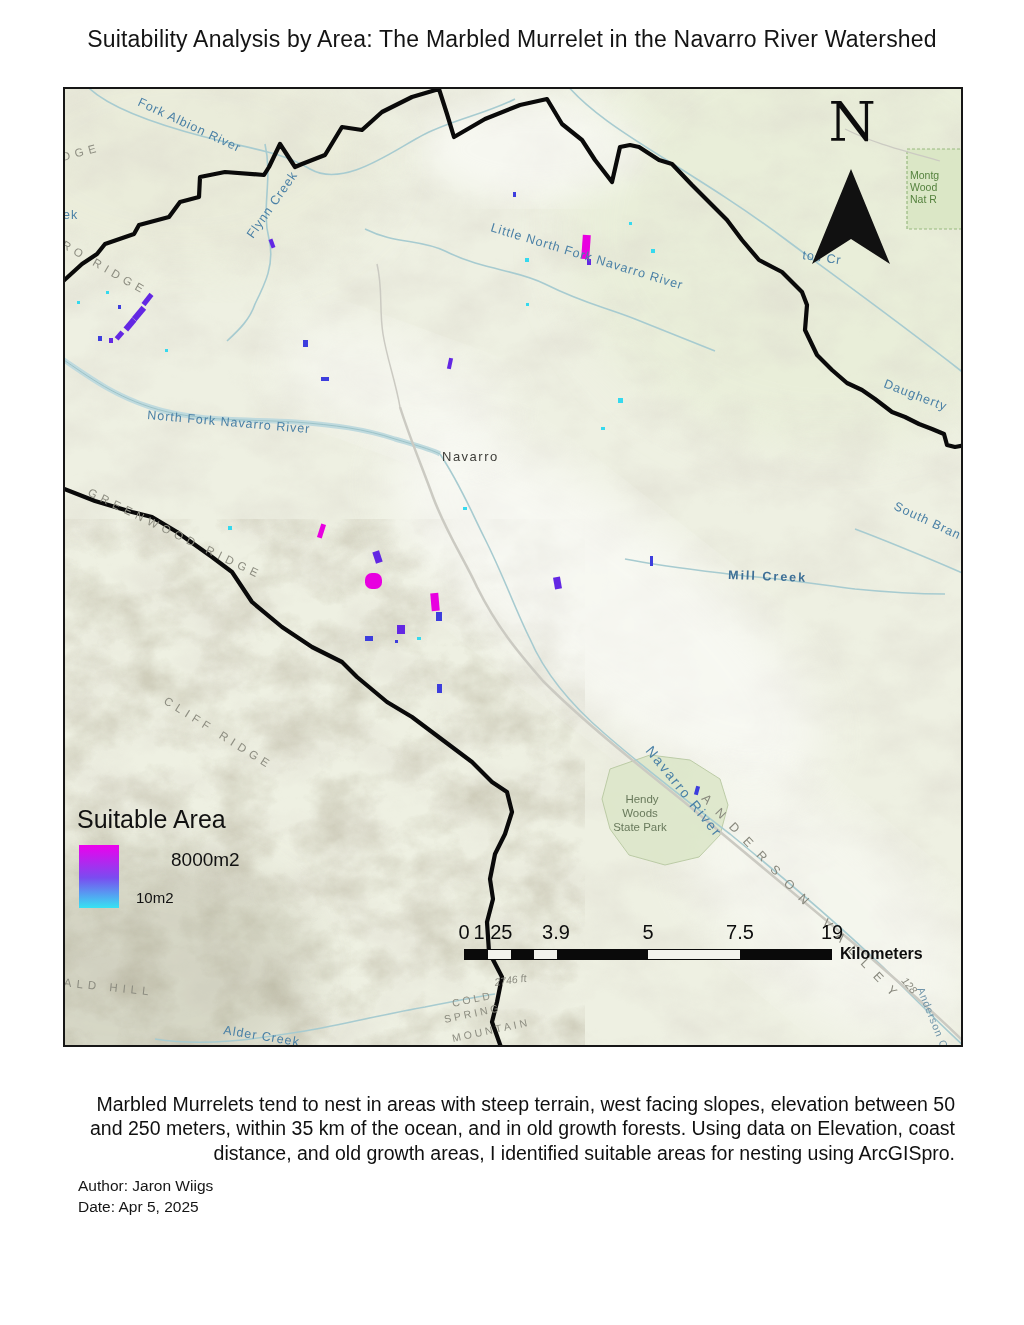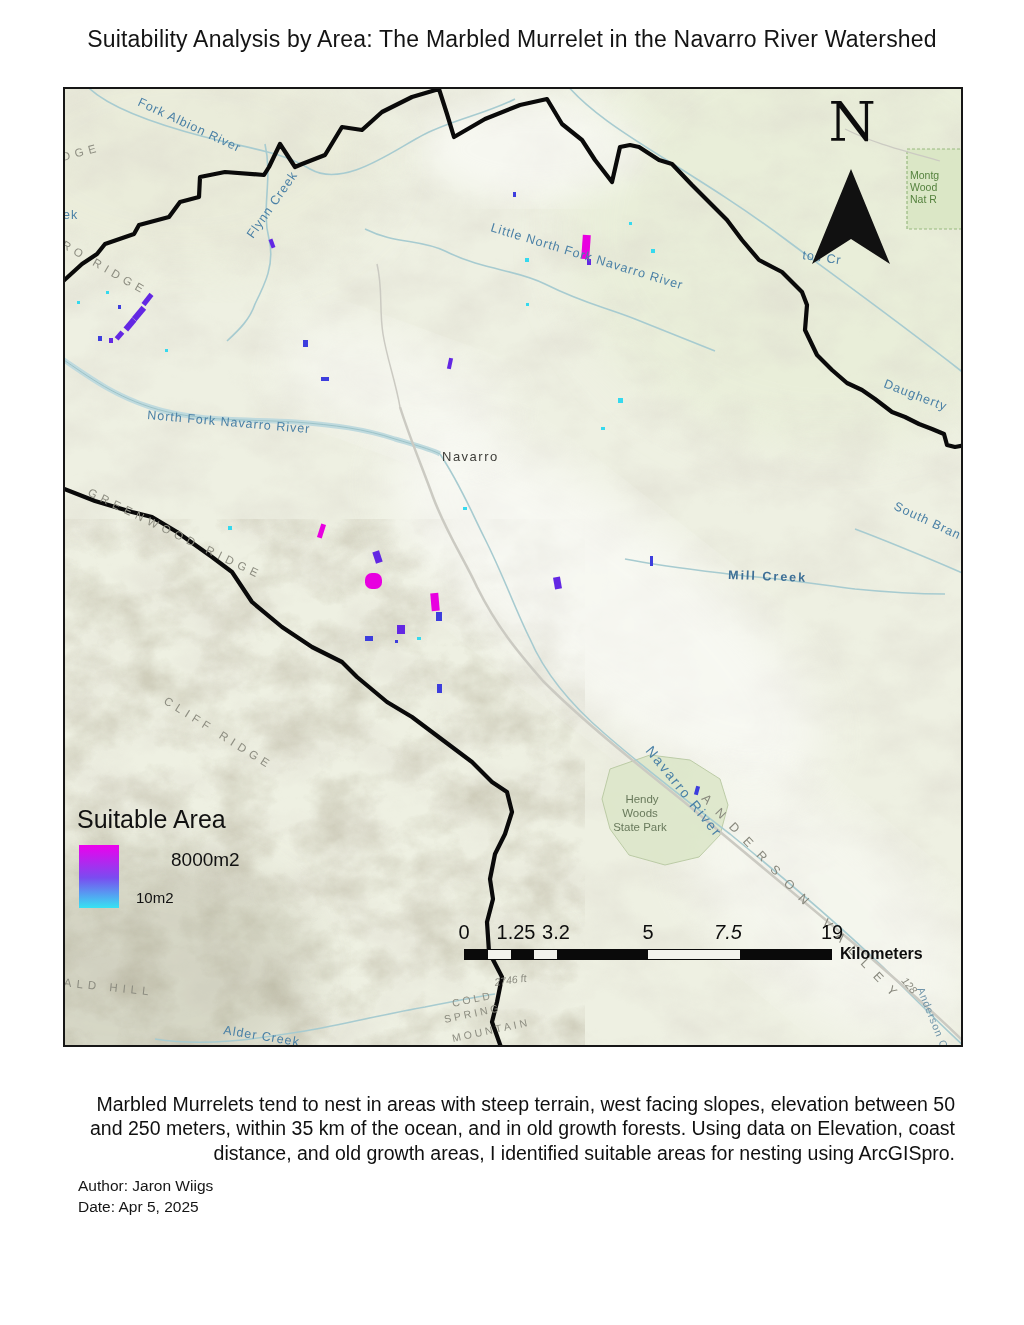--- a/index.html
+++ b/index.html
@@ -204,24 +204,24 @@
     <div class="north">
       <div class="n">N</div>
       <svg width="80" height="100" viewBox="0 0 80 100">
         <polygon points="39,2 0,97 39,72 78,97" fill="#111111"></polygon>
       </svg>
     </div>
 
     <div class="scalebar">
       <div id="sb-ticks">
           <div class="sb-tick" style="left: 0px;">0</div>
-          <div class="sb-tick" style="left: 52px;">1.25</div>
-          <div class="sb-tick" style="left: 92px;">3.2</div>
+          <div class="sb-tick" style="left: 29px;">1.25</div>
+          <div class="sb-tick" style="left: 92px;">3.9</div>
           <div class="sb-tick" style="left: 184px;">5</div>
-          <div class="sb-tick" style="left: 264px; font-style: italic;">7.5</div>
+          <div class="sb-tick" style="left: 276px;">7.5</div>
           <div class="sb-tick" style="left: 368px;">19</div>
         </div>
       <div class="sb-bar" id="sb-bar">
           <div class="sb-seg black" style="left: 0%; width: 6.25%;"></div>
           <div class="sb-seg black" style="left: 12.5%; width: 6.25%;"></div>
           <div class="sb-seg black" style="left: 25%; width: 25%;"></div>
           <div class="sb-seg black" style="left: 75%; width: 25%;"></div>
         </div>
       <div class="sb-unit">Kilometers</div>
     </div>

